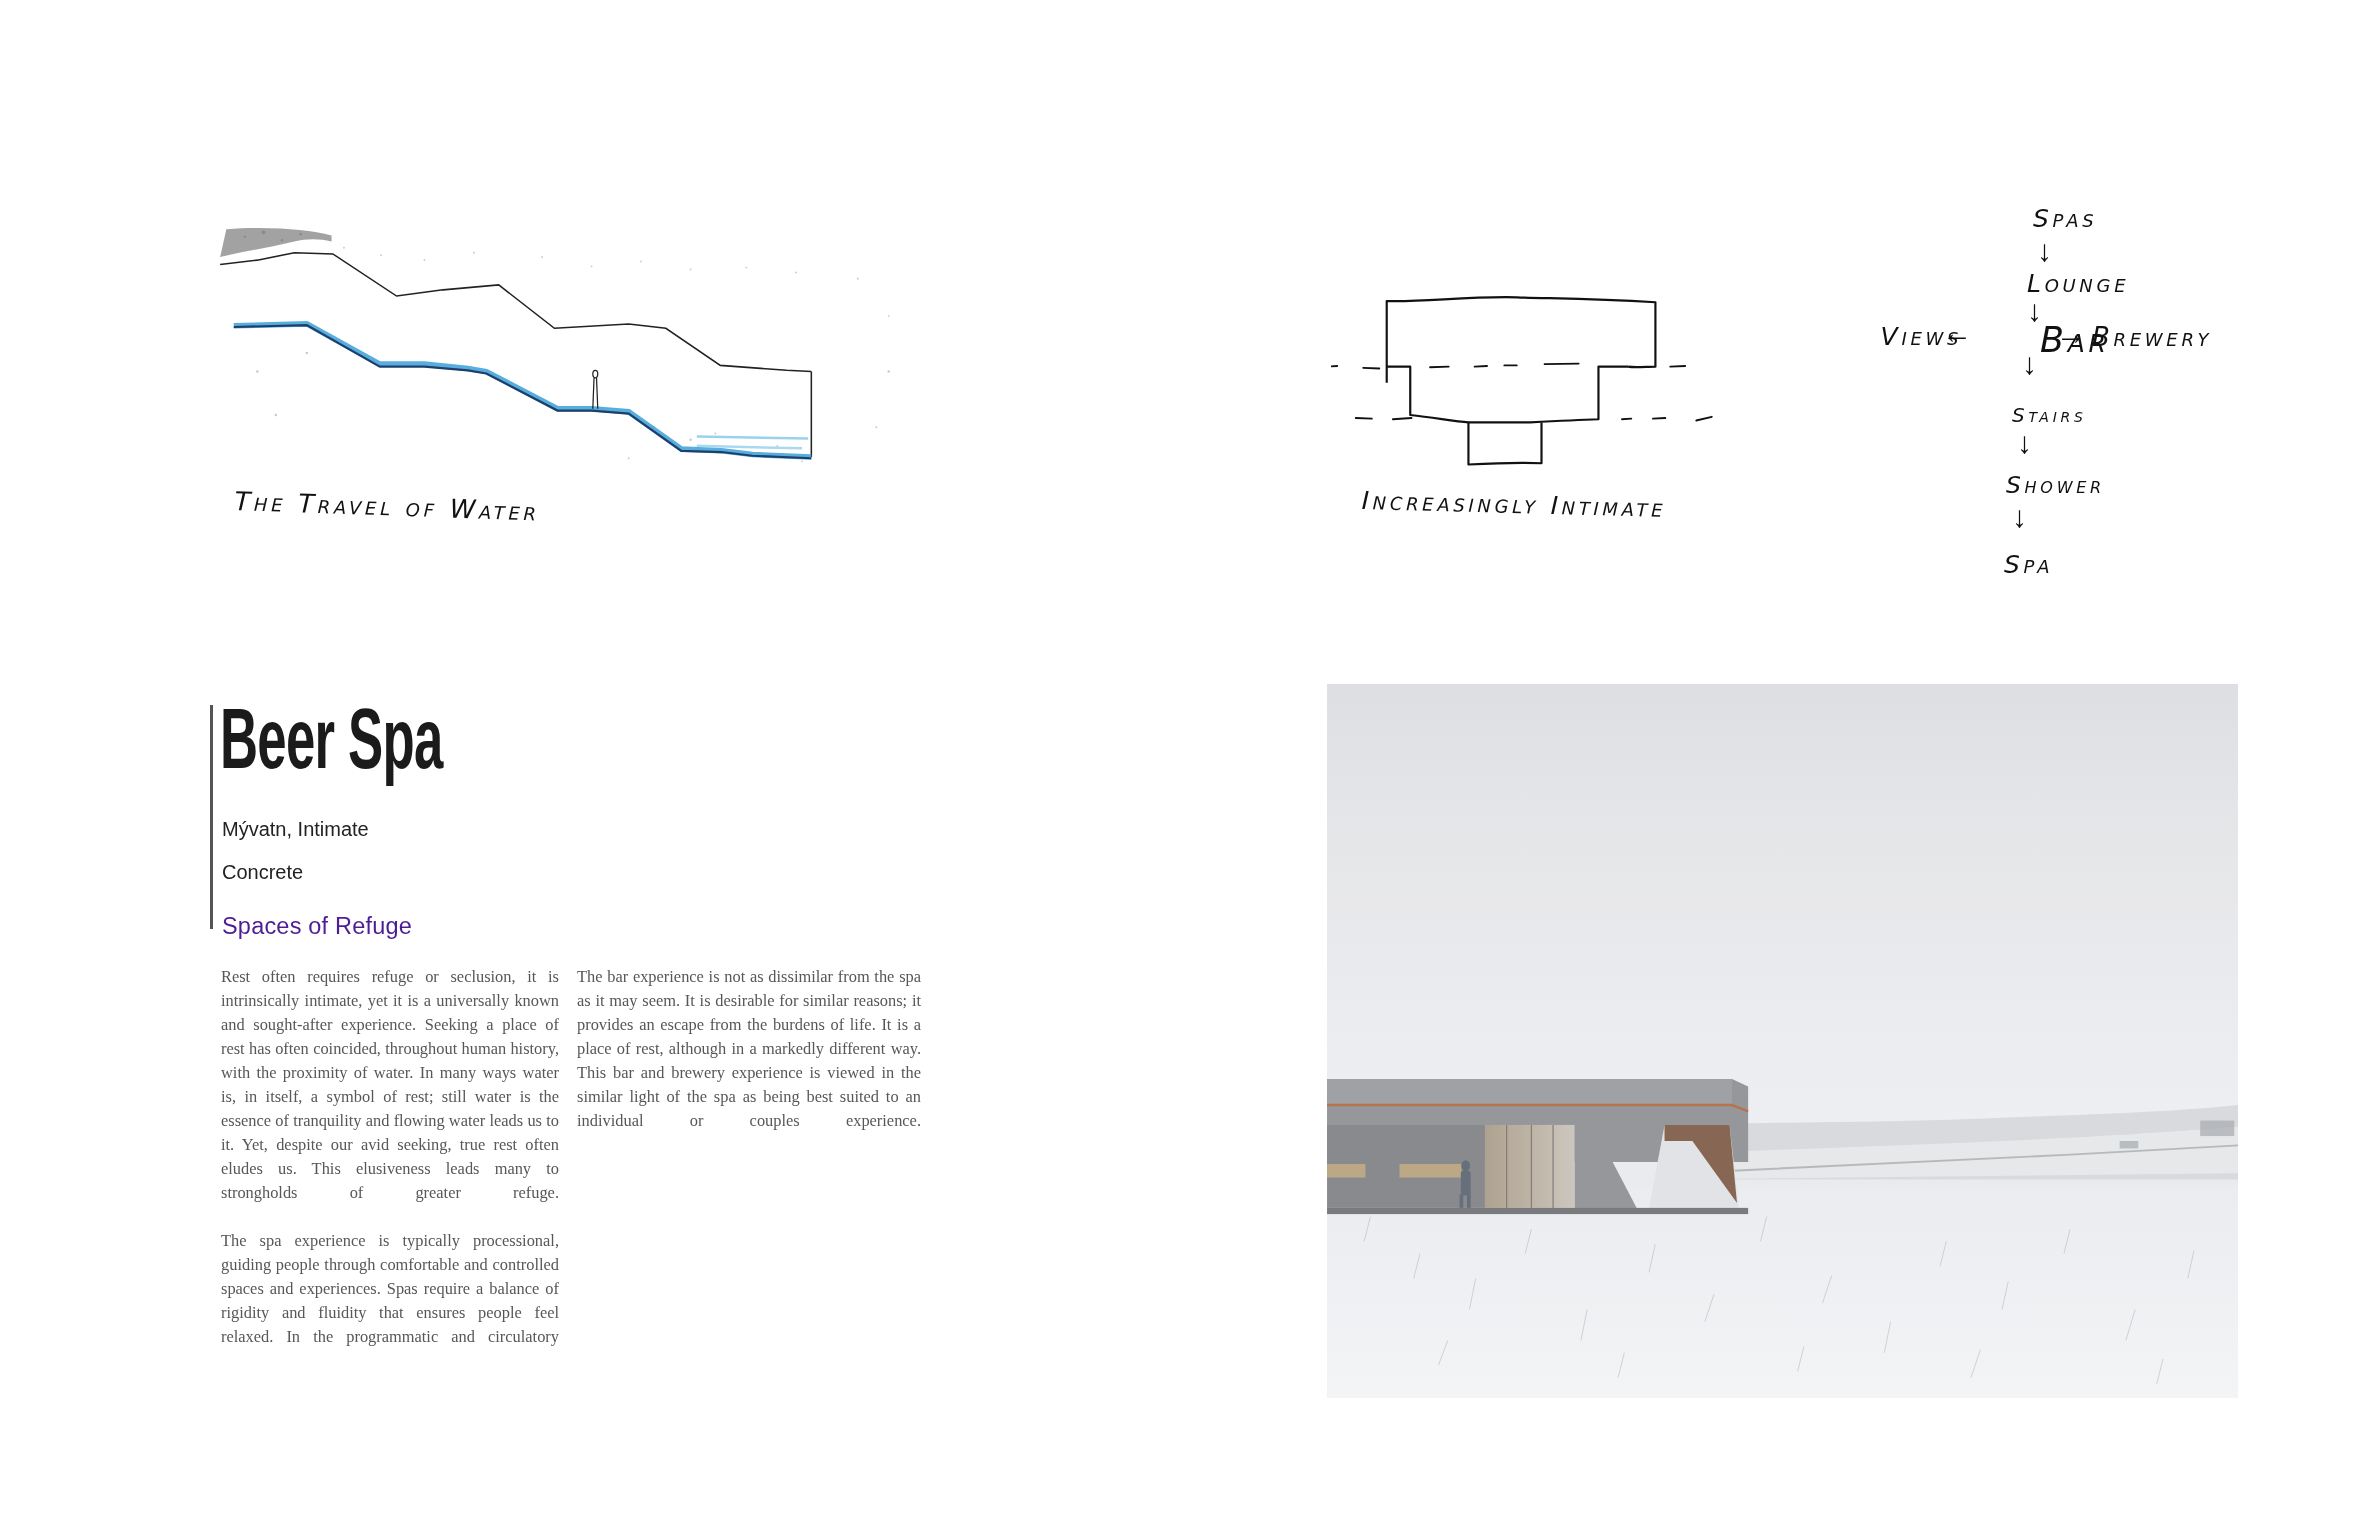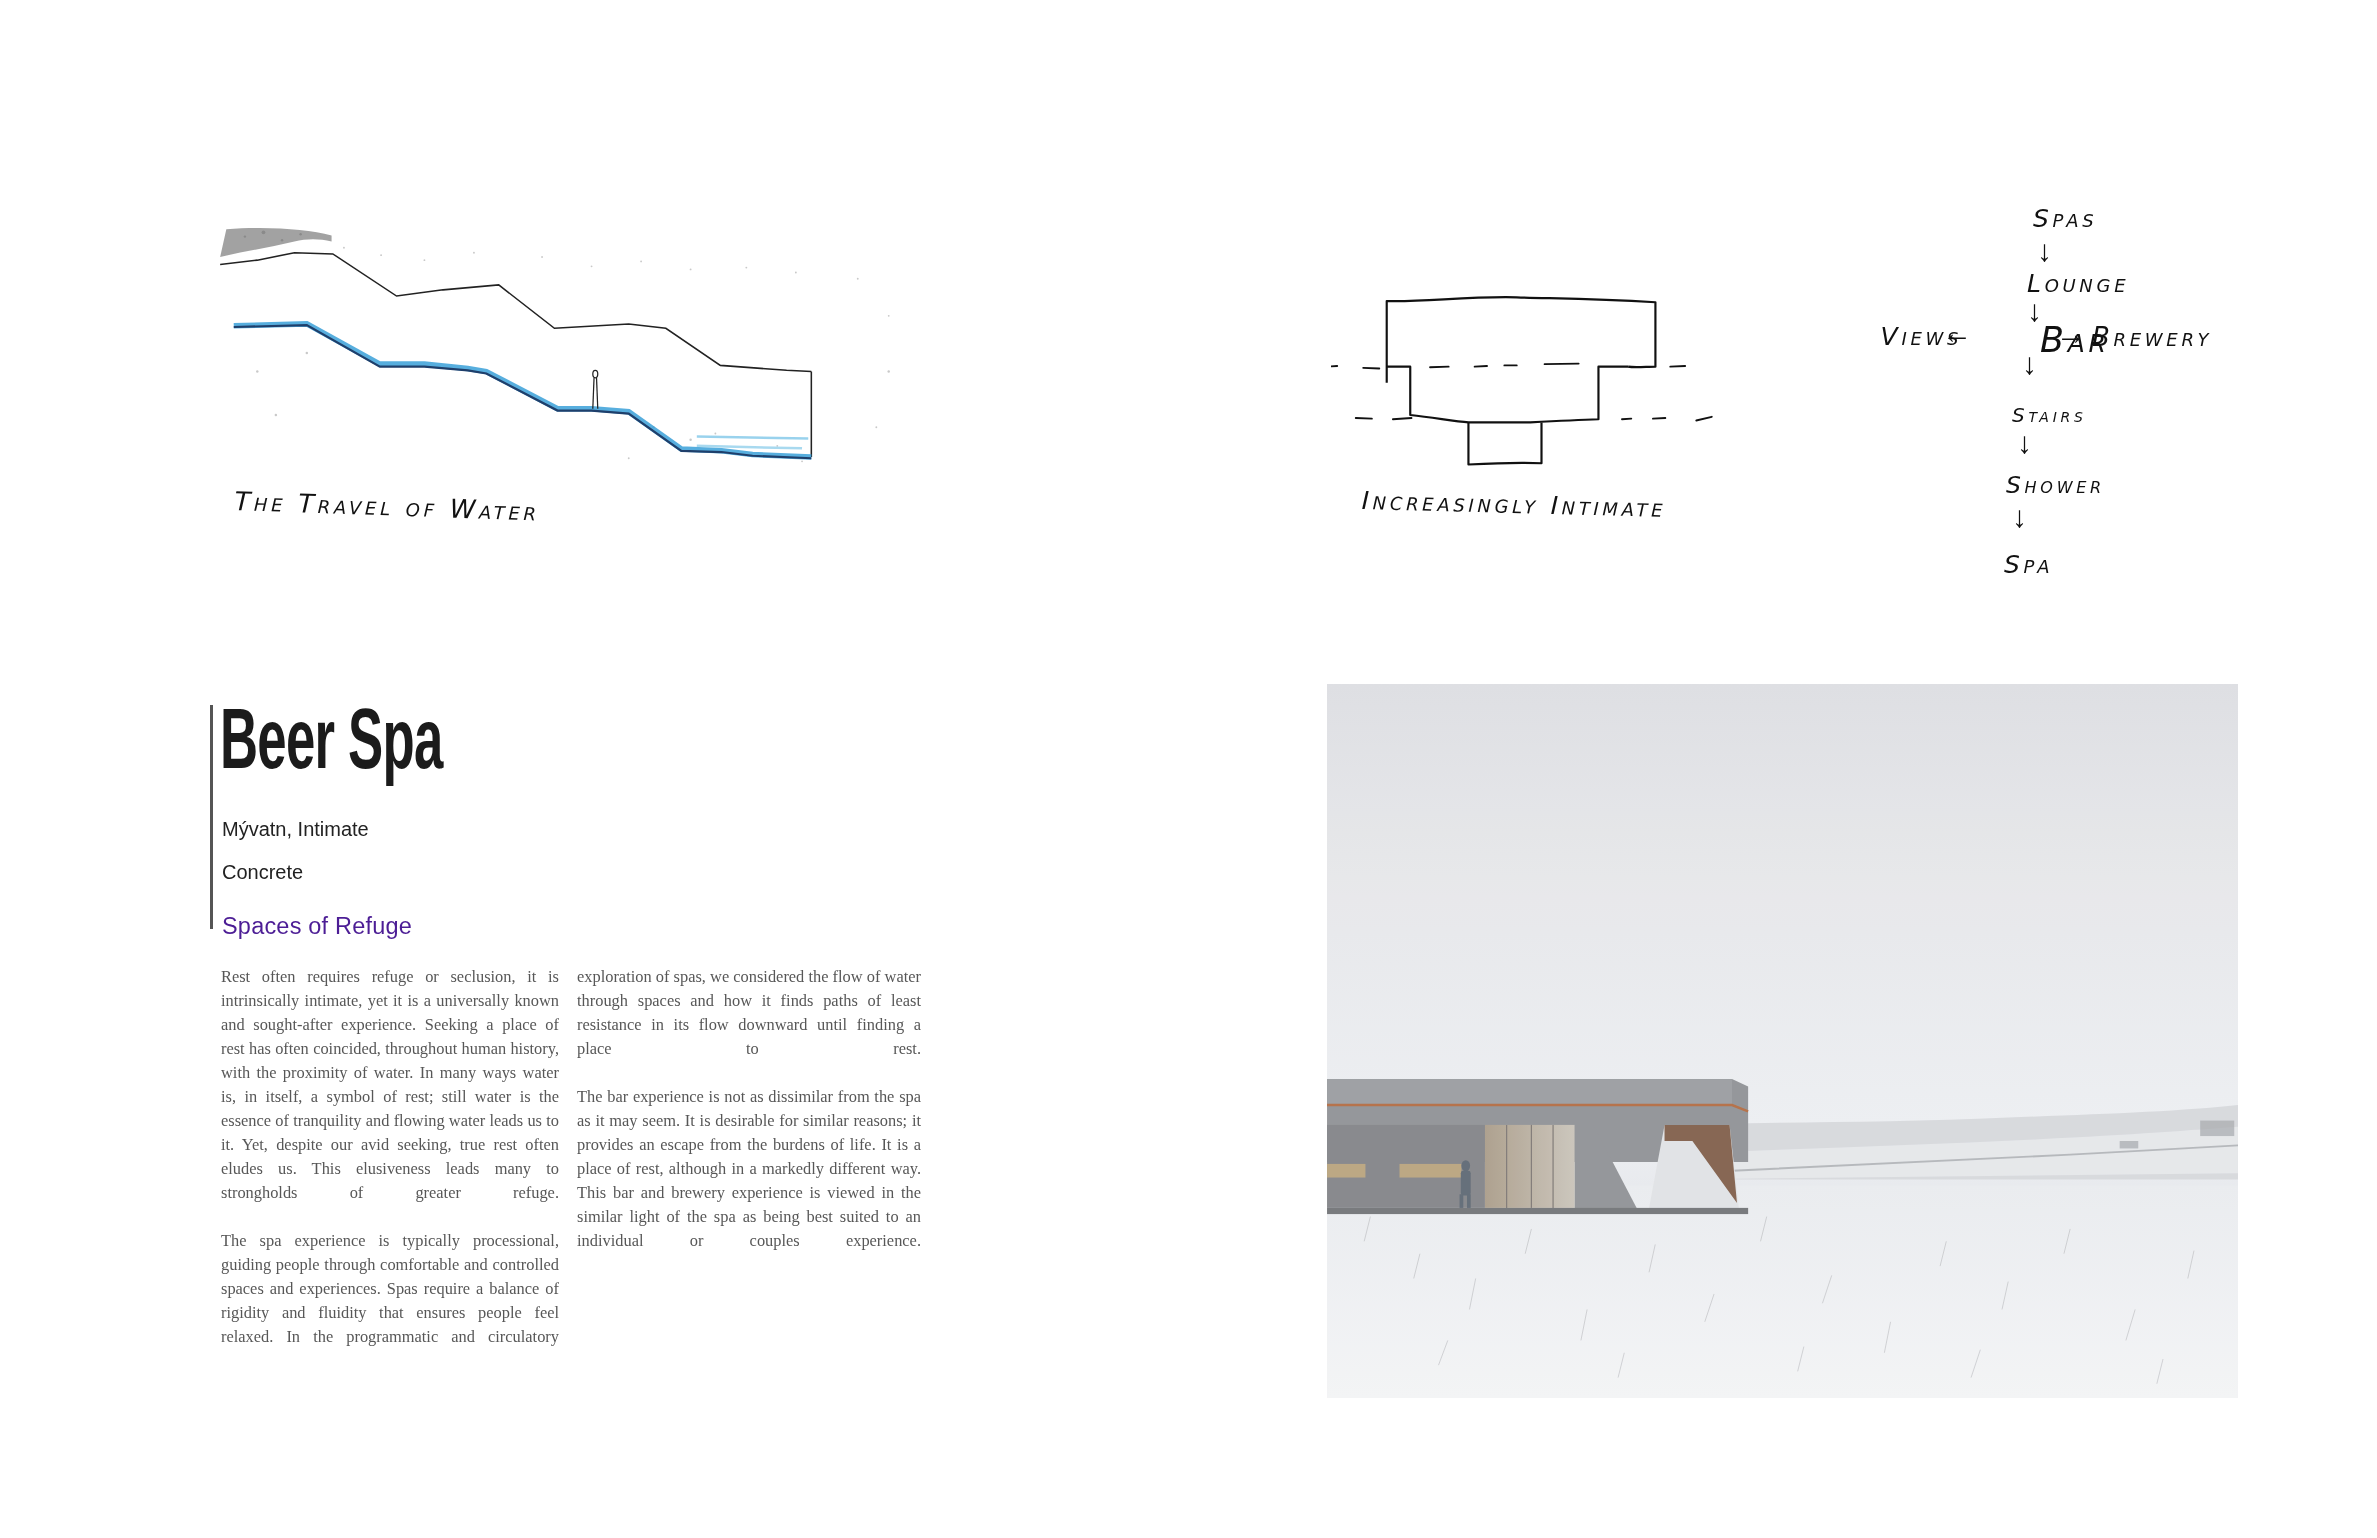--- a/index.html
+++ b/index.html
@@ -136,21 +136,20 @@
 <div class="abs" id="title">Beer Spa</div>
 <div class="abs meta" id="location">Mývatn, Intimate</div>
 <div class="abs meta" id="material">Concrete</div>
 <div class="abs" id="subtitle">Spaces of Refuge</div>
 
 <div class="abs col" id="col1">
   <p>Rest often requires refuge or seclusion, it is intrinsically intimate, yet it is a universally known and sought-after experience. Seeking a place of rest has often coincided, throughout human history, with the proximity of water. In many ways water is, in itself, a symbol of rest; still water is the essence of tranquility and flowing water leads us to it. Yet, despite our avid seeking, true rest often eludes us. This elusiveness leads many to strongholds of greater refuge.</p>
   <p>The spa experience is typically processional, guiding people through comfortable and controlled spaces and experiences. Spas require a balance of rigidity and fluidity that ensures people feel relaxed. In the programmatic and circulatory</p>
 </div>
 <div class="abs col" id="col2">
-  <p>exploration of spas, we considered the flow of water through spaces and how it finds paths of least resistance in its flow downward until finding a place to rest.</p>
   <p>The bar experience is not as dissimilar from the spa as it may seem. It is desirable for similar reasons; it provides an escape from the burdens of life. It is a place of rest, although in a markedly different way. This bar and brewery experience is viewed in the similar light of the spa as being best suited to an individual or couples experience.</p>
 </div>
 
 <div class="abs" id="render">
   <svg width="911" height="714" viewBox="0 0 1471 1153">
     <defs>
       <linearGradient id="snowg" x1="0" y1="0" x2="0" y2="1">
         <stop offset="0" stop-color="#e9ebee"></stop>
         <stop offset="1" stop-color="#f2f3f5"></stop>
       </linearGradient>

